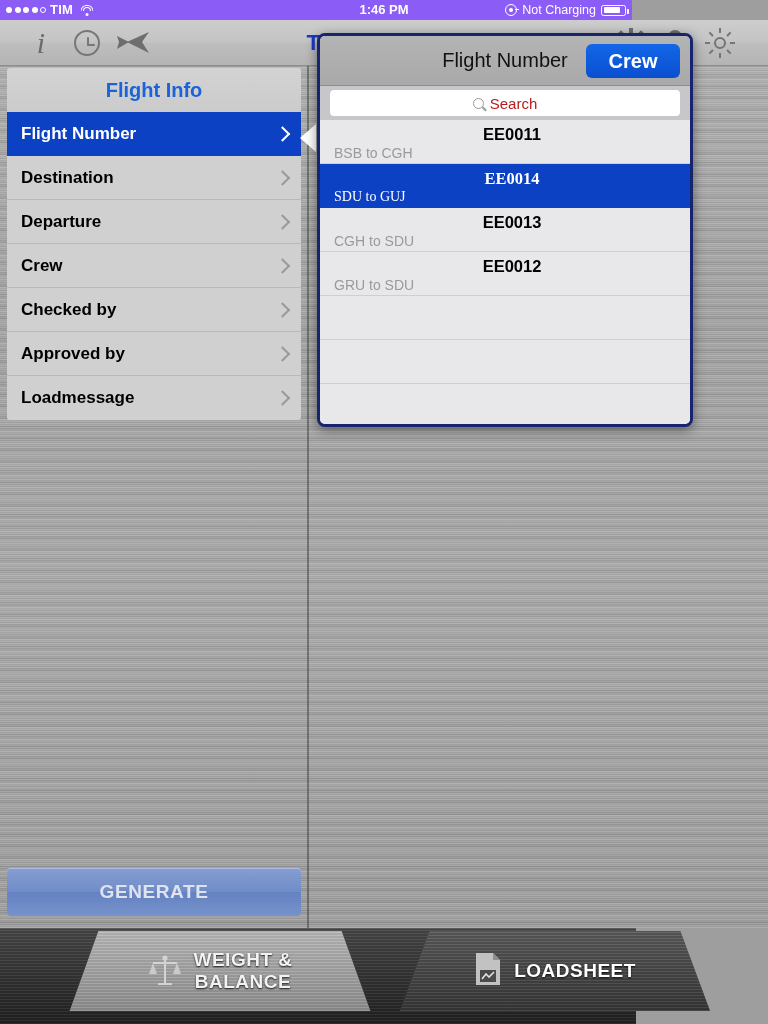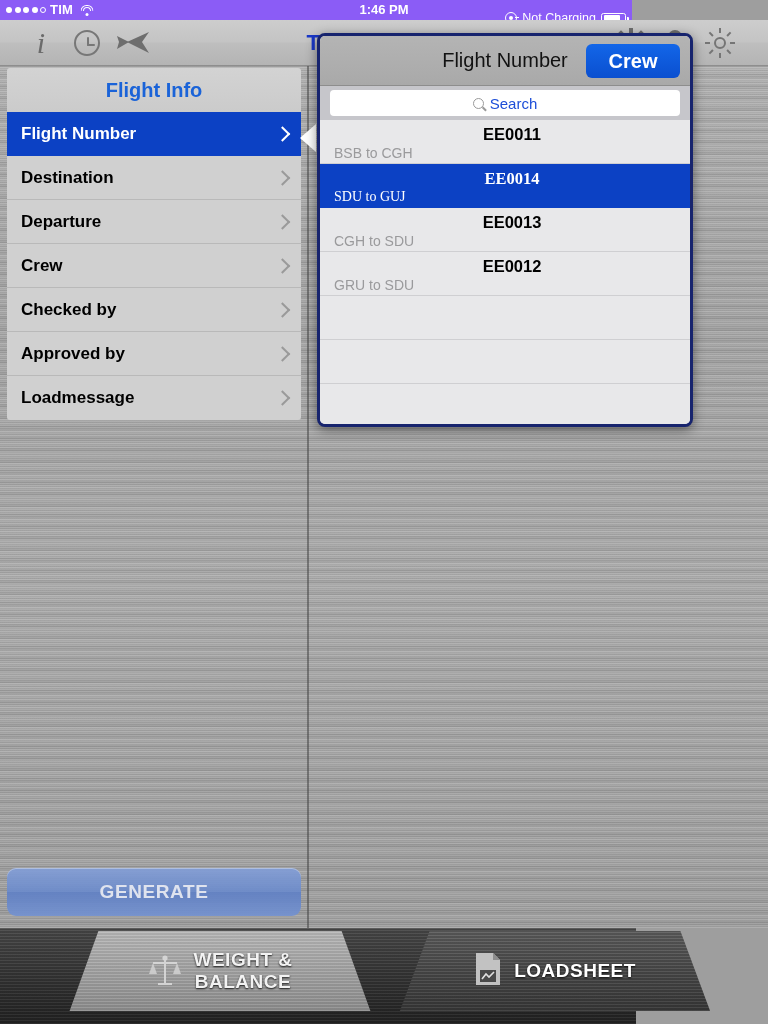--- a/index.html
+++ b/index.html
@@ -38,21 +38,21 @@
   #statusbar .dot { width:6px; height:6px; border-radius:50%; background:#fff; }
   #statusbar .dot.hollow { background:transparent; border:1px solid #fff; width:6px; height:6px; }
   #statusbar .carrier { font-size:13px; font-weight:600; letter-spacing:.2px; }
   .wifi-ico { width:14px; height:11px; position:relative; display:inline-block; margin-left:3px; }
   .wifi-ico i { position:absolute; border:1.4px solid #fff; border-bottom:none;
       border-radius:50% 50% 0 0 / 100% 100% 0 0; left:50%; transform:translateX(-50%); }
   .wifi-ico i:nth-child(1){ width:13px;height:6.5px; bottom:4.5px;}
   .wifi-ico i:nth-child(2){ width:8px;height:4px; bottom:4.5px;}
   .wifi-ico i:nth-child(3){ width:3px;height:3px; bottom:0; border-radius:50%; background:#fff; border:none;}
   #statusbar .center { position:absolute; left:0; top:0; width:768px; text-align:center; font-size:13px; font-weight:600;}
-  #statusbar .right { position:absolute; right:6px; top:8px; display:flex; align-items:center; gap:5px; }
+  #statusbar .right { position:absolute; right:6px; top:0; display:flex; align-items:center; gap:5px; }
   .plug-ico { width:12px; height:12px; border:1.3px solid #fff; border-radius:50%; position:relative; }
   .plug-ico:after{content:"";position:absolute;left:2.5px;top:2.5px;width:4px;height:4px;background:#fff;border-radius:50%;}
   .plug-ico:before{content:"";position:absolute;right:-3px;top:4px;width:4px;height:1.4px;background:#fff;}
   .batt { width:25px; height:11px; border:1.3px solid #fff; border-radius:2.5px; position:relative; }
   .batt:after{content:"";position:absolute;right:-3.5px;top:3px;width:2px;height:5px;background:#fff;border-radius:0 1px 1px 0;}
   .batt i{position:absolute;left:1.5px;top:1.5px;height:6px;width:16px;background:#fff;border-radius:1px;display:block;}
 
   
   #toolbar {
     position:absolute; left:0; top:20px; width:768px; height:46px;
@@ -92,21 +92,21 @@
   }
   .row:last-child{ border-bottom:none; border-bottom-left-radius:3px; border-bottom-right-radius:3px; }
   .row.selected { background:#0c41c4; color:#fff; border-bottom:1px solid #0c41c4; }
   .chev { position:absolute; right:13px; top:50%; transform:translateY(-50%) rotate(45deg);
           width:11px; height:11px; border-right:2.6px solid #9a9a9a; border-top:2.6px solid #9a9a9a; }
   .row.selected .chev { border-color:#fff; }
 
   #generate {
     position:absolute; left:7px; top:868px; width:294px; height:48px;
     background:linear-gradient(180deg,rgba(131,158,214,.93) 0%,rgba(108,139,203,.93) 50%,rgba(96,128,196,.93) 51%,rgba(116,146,208,.93) 100%);
-    border-radius:9px; color:#dfe3ee; font-size:19px; font-weight:bold; letter-spacing:.6px;
+    border-radius:4px; color:#dfe3ee; font-size:19px; font-weight:bold; letter-spacing:.6px;
     display:flex; align-items:center; justify-content:center;
     box-shadow:inset 0 1px 0 rgba(255,255,255,.35);
   }
 
   
   #popover {
     position:absolute; left:317px; top:33px; width:376px; height:394px;
     border:3px solid #17246e; border-radius:8px; background:#e8e8ea;
     box-shadow:0 3px 12px rgba(0,0,0,.45);
     overflow:hidden;
@@ -134,21 +134,21 @@
     border-radius:6px; color:#fff; font-size:20px; font-weight:bold;
     display:flex; align-items:center; justify-content:center;
   }
   .pop-searchbar { height:34px; background:#c6c6cb; padding:4px 10px; }
   .pop-search {
     width:100%; height:26px; background:#fff; border-radius:4px;
     display:flex; align-items:center; justify-content:center; gap:6px;
   }
   .mag { width:11px; height:11px; border:1.6px solid #9a9a9a; border-radius:50%; position:relative; }
   .mag:after{ content:""; position:absolute; right:-4px; bottom:-2px; width:5px; height:1.6px; background:#9a9a9a; transform:rotate(45deg); }
-  .pop-search span{ color:#1d4ed8; font-size:15px; }
+  .pop-search span{ color:#b91c1c; font-size:15px; }
 
   .pop-list { background:#e8e8ea; }
   .fr {
     height:44px; padding:3px 0 0 14px; border-bottom:1px solid #cfcfd2;
     display:flex; flex-direction:column; justify-content:center;
   }
   .fr.selected { background:#0c41c4; border-bottom:1px solid #0c41c4; }
   .fr .code { font-size:16.5px; font-weight:bold; color:#000; line-height:19px;text-align:center; }
   .fr .route { font-size:14px; color:#9a9a9c; line-height:18px; }
   .fr.selected .code, .fr.selected .route { color:#fff;font-family:Liberation Serif, serif; }

